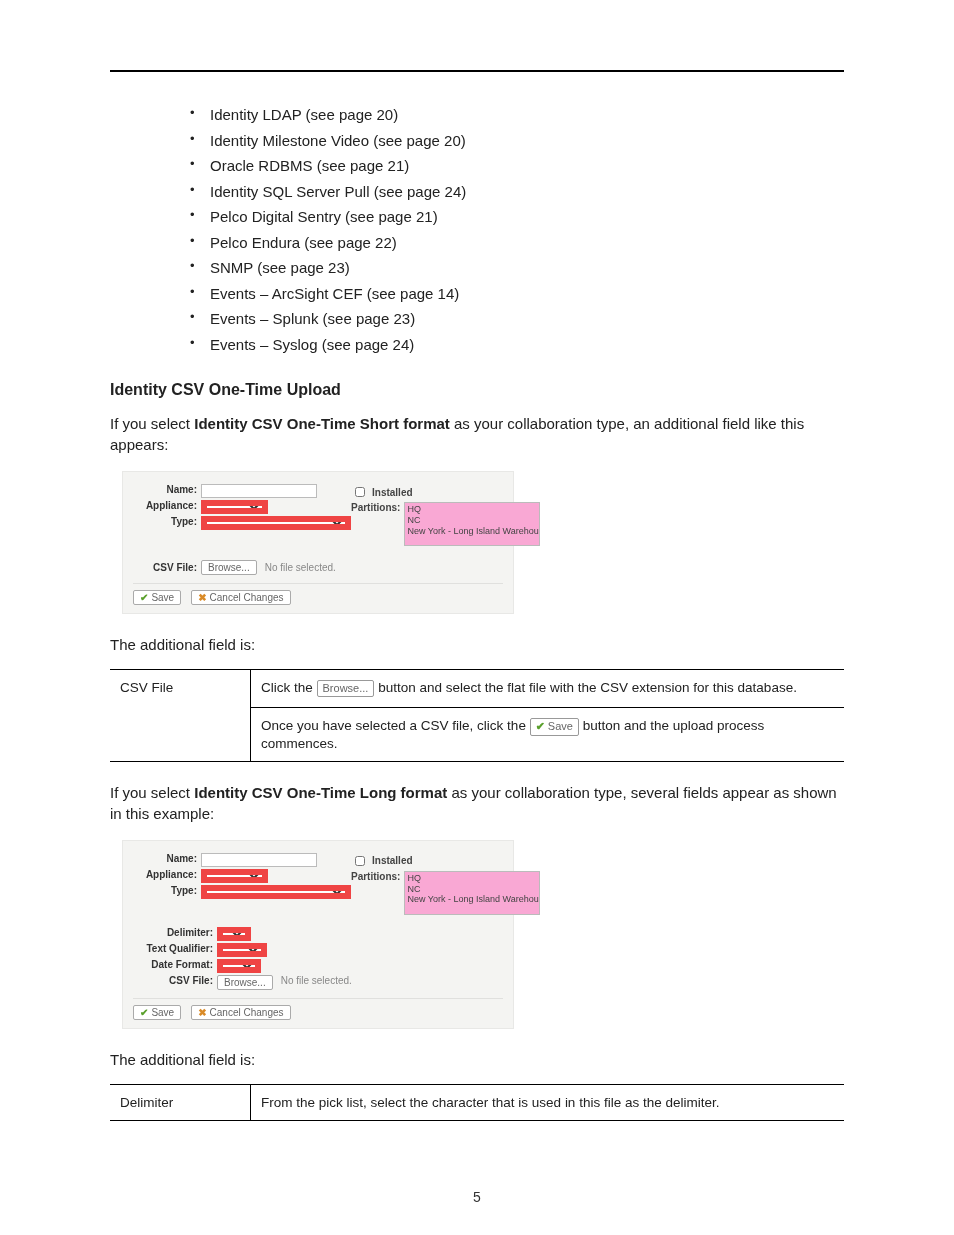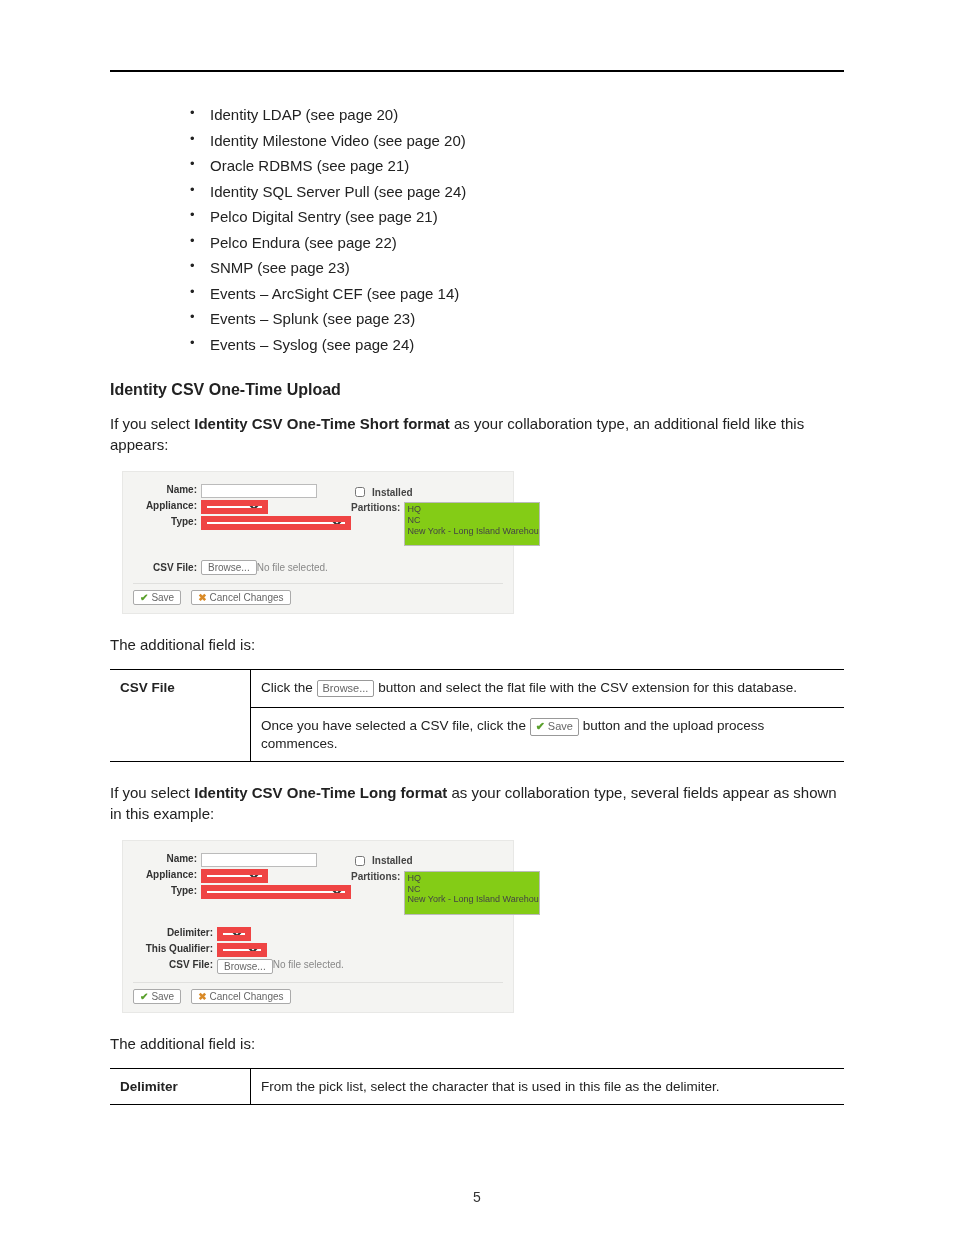--- a/index.html
+++ b/index.html
@@ -68,50 +68,50 @@
   .figure select.sel {
     font-size:9px; height:14px; background:#fff; border:6px solid #ef4444; color:#333;
   }
   .figure .two-col { display:flex; }
   .figure .colL { flex: 0 0 200px; }
   .figure .colR { flex: 1; }
   .figure .chk { display:flex; align-items:center; gap:4px; }
   .figure .chk input { width:10px; height:10px; }
   .figure .plabel { font-weight:bold; text-align:right; padding-right:4px; }
   .figure .listbox {
-    width: 130px; height: 40px; background:#84cc16; border:1px solid #bbb; overflow:hidden; padding:1px 2px;
+    width: 130px; height: 40px; background:#f9a8d4; border:1px solid #bbb; overflow:hidden; padding:1px 2px;
   }
   .figure .listbox div { line-height:1.2; white-space:nowrap; font-size:9px; }
   .figure .browse-row { margin-top:12px; display:flex; align-items:center;}
   .figure .btn {
     display:inline-flex; align-items:center; gap:3px;
     font-size:10px; padding:1px 6px; background:#fff; border:1px solid #aaa; border-radius:2px;
     color:#666;
   }
   .figure .btnrow { border-top:1px solid #e0e0de; margin-top:8px; padding-top:6px; display:flex; gap:10px;}
   .ico-check { color:#5aa02c; font-weight:bold; }
   .ico-x { color:#d98a27; font-weight:bold; }
-  .nofile { color:#888; margin-left:0; }
+  .nofile { color:#888; margin-left:8px; }
 
   
   table.ft {
     border-collapse: collapse;
     width: 100%;
     margin: 8px 0 20px 0;
     font-size: 13.5px;
   }
   table.ft td, table.ft th {
     border-top: 1px solid #000;
     border-bottom: 1px solid #000;
     padding: 10px 10px;
     vertical-align: top;
     text-align: left;
   }
   table.ft .left-head {
-    font-weight: bold;
+    font-weight: normal;
     width: 120px;
     border-right: 1px solid #000;
   }
   table.ft .inline-btn {
     display:inline-flex; align-items:center; gap:3px;
     font-size:11px; padding:0 5px; background:#fff; border:1px solid #999; border-radius:2px;
     color:#666; line-height:1.4; vertical-align:middle;
   }
   .tick { color:#5aa02c; font-weight:bold; font-size:11px; }
   .page-number {
@@ -251,22 +251,26 @@
           </div>
         </div>
       </div>
     </div>
     <div style="height:8px"></div>
     <div class="row">
         <span class="lbl-long">Delimiter:</span>
         <select class="sel" style="width:34px"><option>,</option></select>
       </div>
     <div class="row">
-        <span class="lbl-long">This Qualifier:</span>
+        <span class="lbl-long">Text Qualifier:</span>
         <select class="sel" style="width:50px"><option>&lt;none&gt;</option></select>
+      </div>
+    <div class="row">
+        <span class="lbl-long">Date Format:</span>
+        <select class="sel" style="width:44px"><option>MDY</option></select>
       </div>
     <div class="row">
       <span class="lbl-long">CSV File:</span>
       <span class="btn">
           <span>Browse...</span>
         </span>
       <span class="nofile">No file selected.</span>
     </div>
     <div class="btnrow">
       <span class="btn">

